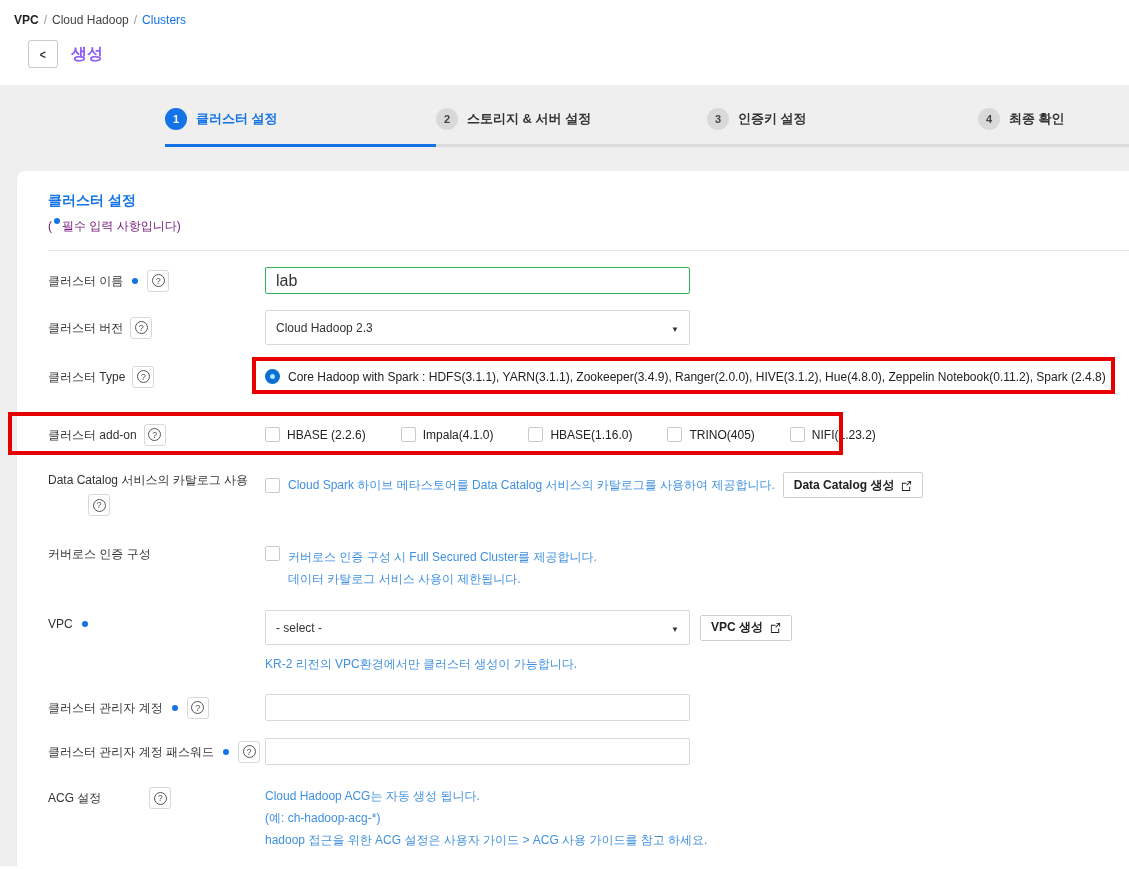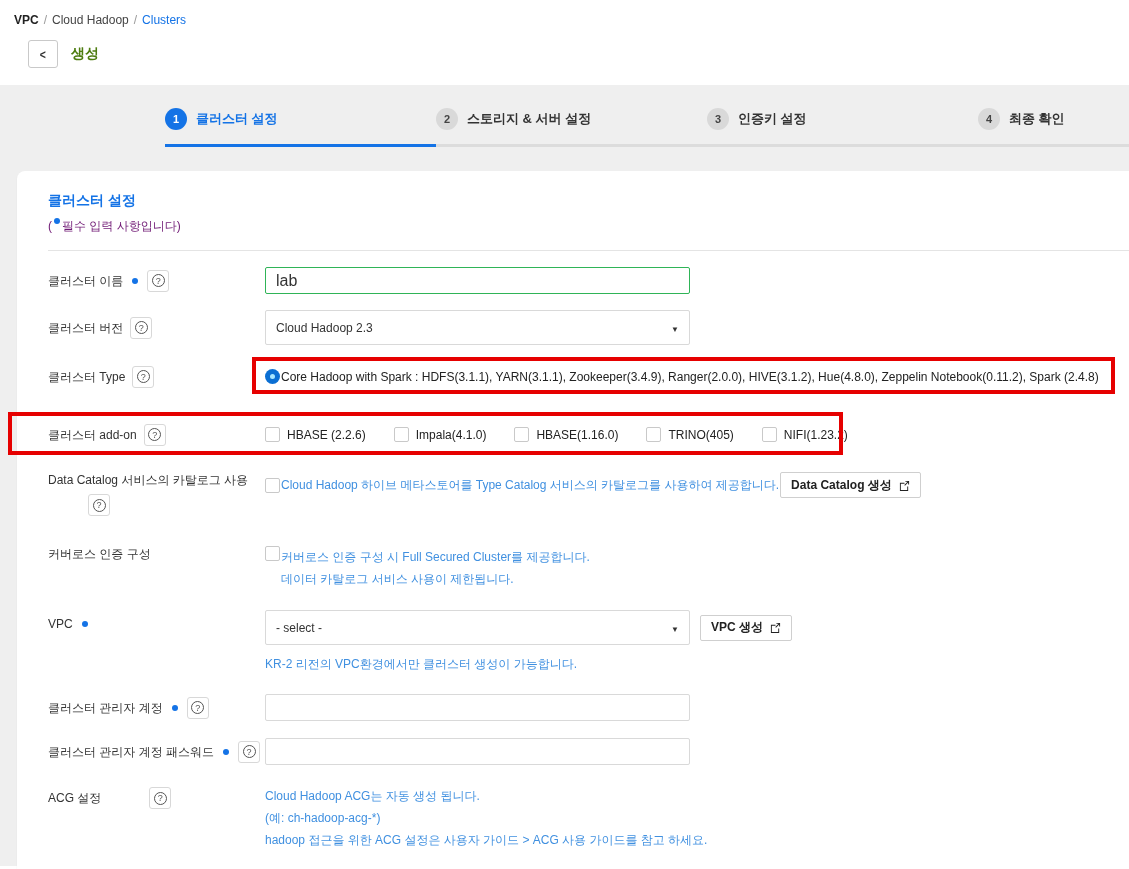--- a/index.html
+++ b/index.html
@@ -17,21 +17,21 @@
   .breadcrumb .bc-root { font-weight:bold; color:#222; }
   .breadcrumb .bc-sep { color:#999; margin:0 5px; }
   .breadcrumb .bc-link { color:#1473e6; cursor:pointer; }
   .title-row { display:flex; align-items:center; gap:13px; margin:13px 0 0 14px; }
   .back-btn {
     width:30px; height:28px; border:1px solid #c9c9c9; border-radius:3px;
     background:#fff; display:flex; align-items:center; justify-content:center;
     cursor:pointer; color:#333;
   }
   .back-btn::before { content:"<"; font-size:13px; font-weight:bold; transform:scaleX(.8); }
-  .page-title { font-size:14px; font-weight:bold; color:#4d7c0f; }
+  .page-title { font-size:16px; font-weight:bold; color:#8b5cf6; }
 
   
   .gray-wrap { background:#efefef; margin-top:17px; height:781px; }
 
   
   .step-band { height:82px; padding-top:23px; overflow:hidden; }
   .steps { display:flex; margin-left:165px; width:1200px; }
   .step { width:271px; display:flex; align-items:center; gap:9px;
           padding-bottom:14px; border-bottom:3px solid #dcdcdc; }
   .step.active { border-bottom-color:#1473e6; }
@@ -84,21 +84,21 @@
   }
   .caret-down::before { content:"▼"; font-size:8px; color:#333; }
 
   .radio-outer { width:15px; height:15px; border-radius:50%; background:#0b6fd3;
                  display:flex; align-items:center; justify-content:center; flex:none; cursor:pointer; }
   .radio-inner { width:5px; height:5px; border-radius:50%; background:#a8e6ff; }
 
   .checkbox { width:15px; height:15px; border:1px solid #c9c9c9; border-radius:2px;
               background:#fff; flex:none; cursor:pointer; }
 
-  .ctl { display:flex; align-items:center; gap:1px; }
+  .ctl { display:flex; align-items:center; gap:8px; }
   .opt-text { color:#222; }
   .addon-item { display:flex; align-items:center; gap:7px; margin-right:27px; }
 
   .blue-text { color:#4090e0; line-height:16px; }
   .blue-note { color:#4090e0; line-height:22px; }
 
   .mini-btn {
     height:26px; border:1px solid #cfcfcf; border-radius:2px; background:#fff;
     display:inline-flex; align-items:center; gap:7px; padding:0 10px;
     font-weight:bold; font-size:12px; color:#222; cursor:pointer; flex:none;
@@ -230,21 +230,21 @@
 
     <div class="form-row top" style="margin-top:24px;">
       <div class="label-col block">
         <div class="lbl">Data Catalog 서비스의 카탈로그 사용</div>
         <span class="help-btn" style="margin:6px 0 0 40px;">
             <span class="help-q"></span>
           </span>
       </div>
       <div class="ctl" style="align-items:center;">
         <span class="checkbox"></span>
-        <span class="blue-text">Cloud Hadoop 하이브 메타스토어를 Type Catalog 서비스의 카탈로그를 사용하여 제공합니다.</span>
+        <span class="blue-text">Cloud Spark 하이브 메타스토어를 Data Catalog 서비스의 카탈로그를 사용하여 제공합니다.</span>
         <button class="mini-btn">
           <span>Data Catalog 생성</span>
           <svg class="ext-icon" viewBox="0 0 12 12">
             <path d="M1 3 h5 v1 H2 v7 h7 v-4 h1 v5 H1 z" fill="#222"></path>
             <path d="M7 1 h4 v4 h-1 V2.7 L6.5 6.2 5.8 5.5 9.3 2 H7 z" fill="#222"></path>
           </svg>
         </button>
       </div>
     </div>
 

